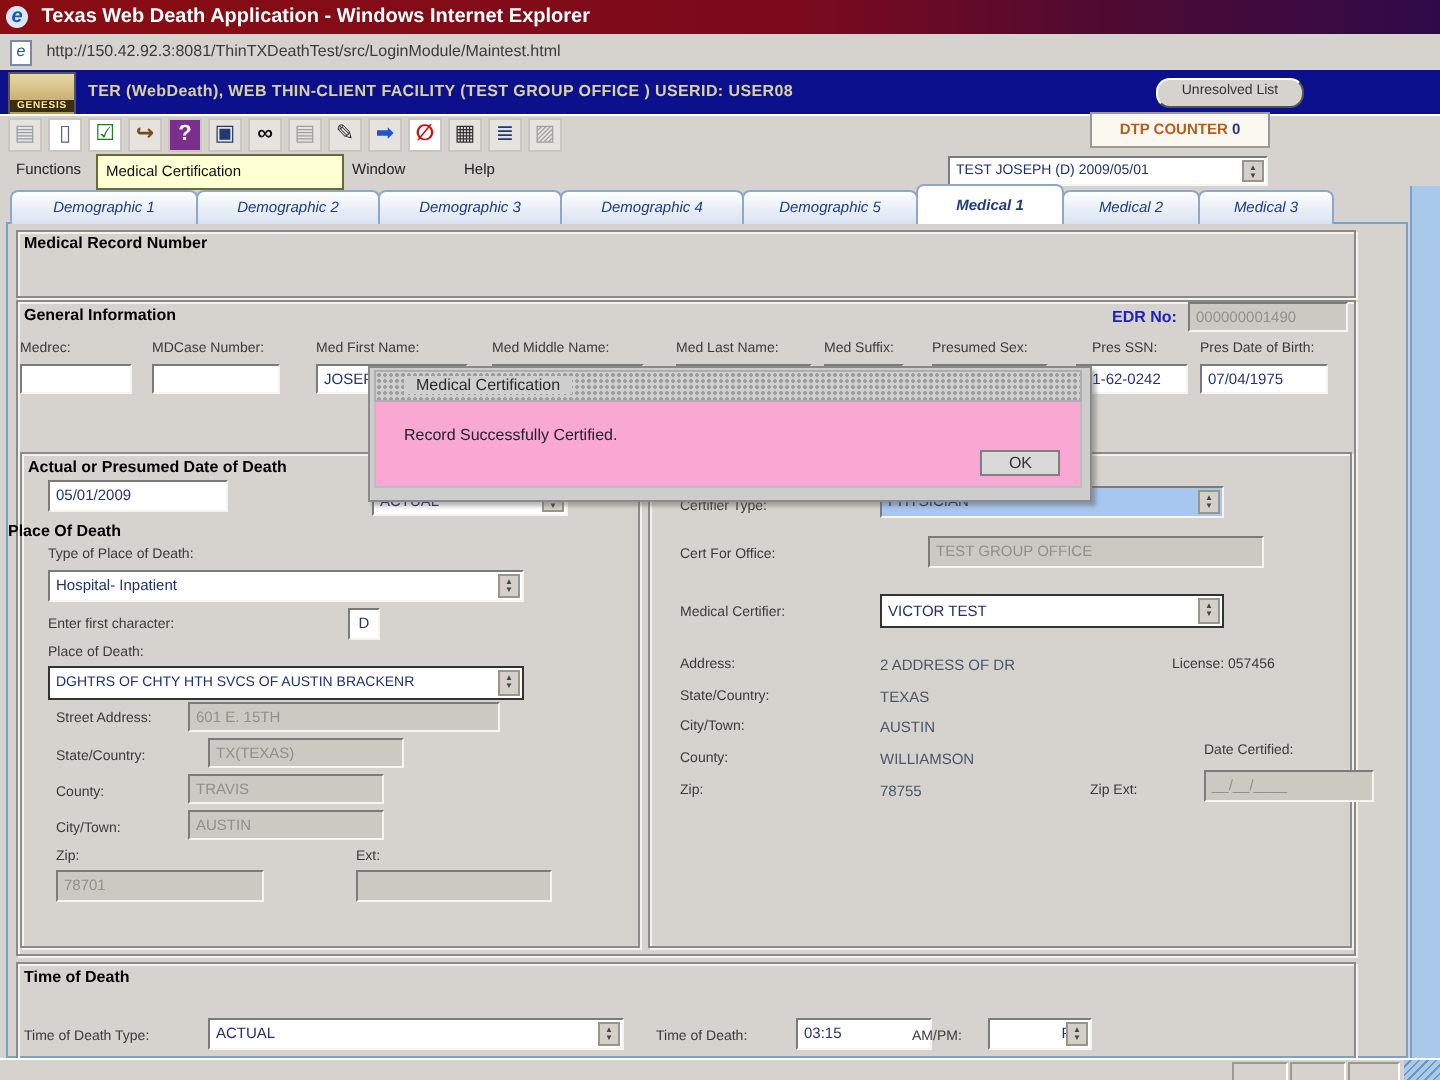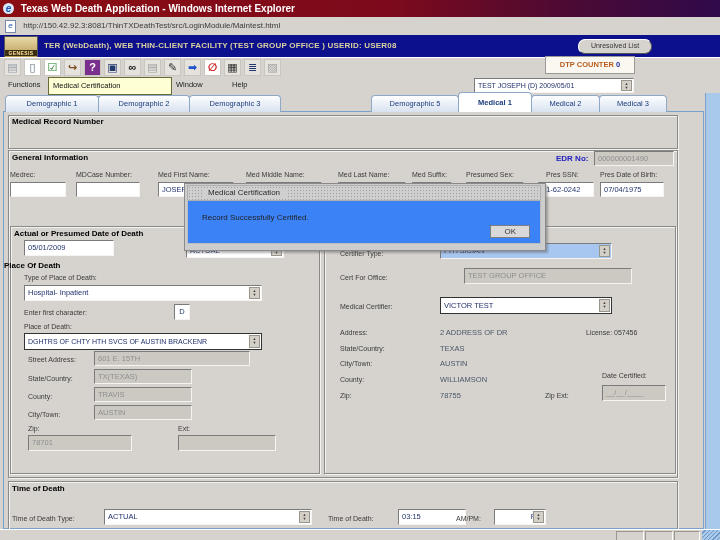--- a/index.html
+++ b/index.html
@@ -58,21 +58,21 @@
   .spin{position:absolute;right:1px;top:1px;bottom:1px;width:11px;background:#d4d0c8;
     border:1px solid #98958d;box-sizing:border-box;font-size:4px;line-height:4px;color:#444;
     text-align:center;padding-top:1px;}
   .spin::before{content:"▲";display:block;}
   .spin::after{content:"▼";display:block;}
   .tooltip{left:48px;top:77px;width:118px;height:16px;background:#ffffd6;border:1px solid #6a6a35;
     font-size:7.5px;color:#111;line-height:15px;padding-left:4px;z-index:30;}
   
   .tab{top:95px;height:16px;border:1px solid #8fa8c8;border-bottom:none;border-radius:4px 4px 0 0;
     background:linear-gradient(#fdfeff,#d8e2ef);font-size:7.5px;color:#1b3c7e;text-align:center;
-    line-height:16px;z-index:5;}
+    line-height:16px;z-index:5;font-style:italic;}
   .tab.active{top:92px;height:19px;background:#fff;font-weight:bold;line-height:19px;z-index:6;}
   .pane{left:3px;top:111px;width:701px;height:418px;border:1px solid #7aa0cc;background:#d6d3ce;box-sizing:border-box;}
   .bluestrip{left:705px;top:93px;width:15px;height:436px;background:#a9c9ea;border-left:1px solid #7aa0cc;}
   .statusbar{left:0;top:529px;width:720px;height:11px;background:#d6d3ce;border-top:1px solid #fff;}
   .statcell{top:531px;height:8px;border:1px solid #9a978f;border-bottom-color:#fff;border-right-color:#fff;}
   .grip{left:702px;top:530px;width:18px;height:10px;
     background:repeating-linear-gradient(135deg,#a9c9ea 0 2px,#6f95c2 2px 3px);}
   
   .grp{border:1px solid #8a8a8a;box-shadow:inset 1px 1px 0 #f4f2ee,1px 1px 0 #f4f2ee;}
   .hdr{font-size:8px;font-weight:bold;color:#000;white-space:nowrap;}
@@ -85,21 +85,21 @@
   .focusbrd{border:1px solid #333;}
   .hl{background:#a8c7f0;}
   .edrlbl{font-size:8px;font-weight:bold;color:#2020c0;}
   
   .dialog{left:184px;top:183px;width:354px;background:#cdcdcd;border:1px solid #8a8a8a;
     padding:1px 4px 6px 2px;box-shadow:2px 2px 2px rgba(90,90,90,.45);z-index:40;}
   .dlg-title{height:14px;border:1px solid #aeaeae;background-color:#cfcfcf;
     background-image:radial-gradient(#9f9f9f 1px,transparent 1px);background-size:3px 3px;
     font-size:8px;color:#2a2a2a;line-height:13px;}
   .dlg-title span{background:#cfcfcf;padding:0 6px;margin-left:14px;}
-  .dlg-body{position:relative;height:42px;background:#3b82f6;border:1px solid #bdbdbd;border-top:none;}
+  .dlg-body{position:relative;height:42px;background:#f9a8d4;border:1px solid #bdbdbd;border-top:none;}
   .dlg-msg{position:absolute;left:14px;top:12px;font-size:8px;color:#222;}
   .okbtn{position:absolute;right:10px;bottom:5px;background:#d9d9d9;border:1px solid #7f7f7f;
     font-size:8px;color:#333;padding:1px 13px;}
 </style>
 </head>
 <body>
 
 <div class="screen">
 
   <div class="abs titlebar">
@@ -146,20 +146,21 @@
   <div class="abs menuitem" style="left:232px;">Help</div>
   <div class="abs combo" style="left:474px;top:78px;width:160px;height:15px;font-size:7px;">
     <span>TEST JOSEPH (D) 2009/05/01</span>
     <span class="spin"></span>
   </div>
   <div class="abs tooltip">Medical Certification</div>
 
   <div class="abs tab" style="left:5px;width:92px;">Demographic 1</div>
   <div class="abs tab" style="left:98px;width:90px;">Demographic 2</div>
   <div class="abs tab" style="left:189px;width:90px;">Demographic 3</div>
+  <div class="abs tab" style="left:280px;width:90px;">Demographic 4</div>
   <div class="abs tab" style="left:371px;width:86px;">Demographic 5</div>
   <div class="abs tab active" style="left:458px;width:72px;">Medical 1</div>
   <div class="abs tab" style="left:531px;width:67px;">Medical 2</div>
   <div class="abs tab" style="left:599px;width:66px;">Medical 3</div>
 
   <div class="abs pane"></div>
   <div class="abs bluestrip"></div>
 
   <div class="abs grp" style="left:8px;top:115px;width:668px;height:32px;"></div>
   <div class="abs hdr" style="left:12px;top:117px;">Medical Record Number</div>
@@ -208,21 +209,21 @@
   <div class="abs inp" style="left:174px;top:304px;width:16px;height:16px;text-align:center;">D</div>
   <div class="abs lbl" style="left:24px;top:323px;">Place of Death:</div>
   <div class="abs combo focusbrd" style="left:24px;top:333px;width:238px;height:17px;font-size:7px;line-height:15px;">
     <span>DGHTRS OF CHTY HTH SVCS OF AUSTIN BRACKENR</span>
     <span class="spin"></span>
   </div>
 
   <div class="abs lbl" style="left:28px;top:356px;">Street Address:</div>
   <div class="abs inp dis" style="left:94px;top:351px;width:156px;height:15px;">601 E. 15TH</div>
   <div class="abs lbl" style="left:28px;top:375px;">State/Country:</div>
-  <div class="abs inp dis" style="left:94px;top:369px;width:98px;height:15px;">TX(TEXAS)</div>
+  <div class="abs inp dis" style="left:104px;top:369px;width:98px;height:15px;">TX(TEXAS)</div>
   <div class="abs lbl" style="left:28px;top:393px;">County:</div>
   <div class="abs inp dis" style="left:94px;top:387px;width:98px;height:15px;">TRAVIS</div>
   <div class="abs lbl" style="left:28px;top:411px;">City/Town:</div>
   <div class="abs inp dis" style="left:94px;top:405px;width:98px;height:15px;">AUSTIN</div>
   <div class="abs lbl" style="left:28px;top:425px;">Zip:</div>
   <div class="abs lbl" style="left:178px;top:425px;">Ext:</div>
   <div class="abs inp dis" style="left:28px;top:435px;width:104px;height:16px;">78701</div>
   <div class="abs inp dis" style="left:178px;top:435px;width:98px;height:16px;"></div>
 
   <div class="abs grp" style="left:324px;top:226px;width:350px;height:246px;"></div>
@@ -245,21 +246,21 @@
   <div class="abs lbl" style="left:340px;top:345px;">State/Country:</div>
   <div class="abs val" style="left:440px;top:344px;">TEXAS</div>
   <div class="abs lbl" style="left:340px;top:360px;">City/Town:</div>
   <div class="abs val" style="left:440px;top:359px;">AUSTIN</div>
   <div class="abs lbl" style="left:340px;top:376px;">County:</div>
   <div class="abs val" style="left:440px;top:375px;">WILLIAMSON</div>
   <div class="abs lbl" style="left:602px;top:372px;">Date Certified:</div>
   <div class="abs lbl" style="left:340px;top:392px;">Zip:</div>
   <div class="abs val" style="left:440px;top:391px;">78755</div>
   <div class="abs lbl" style="left:545px;top:392px;">Zip Ext:</div>
-  <div class="abs inp dis" style="left:602px;top:385px;width:64px;height:16px;">__/__/____</div>
+  <div class="abs inp dis" style="left:602px;top:385px;width:85px;height:16px;">__/__/____</div>
 
   <div class="abs grp" style="left:8px;top:481px;width:668px;height:47px;"></div>
   <div class="abs hdr" style="left:12px;top:484px;">Time of Death</div>
   <div class="abs lbl" style="left:12px;top:515px;">Time of Death Type:</div>
   <div class="abs combo" style="left:104px;top:509px;width:208px;height:16px;">
     <span>ACTUAL</span>
     <span class="spin"></span>
   </div>
   <div class="abs lbl" style="left:328px;top:515px;">Time of Death:</div>
   <div class="abs inp" style="left:398px;top:509px;width:68px;height:16px;">03:15</div>

